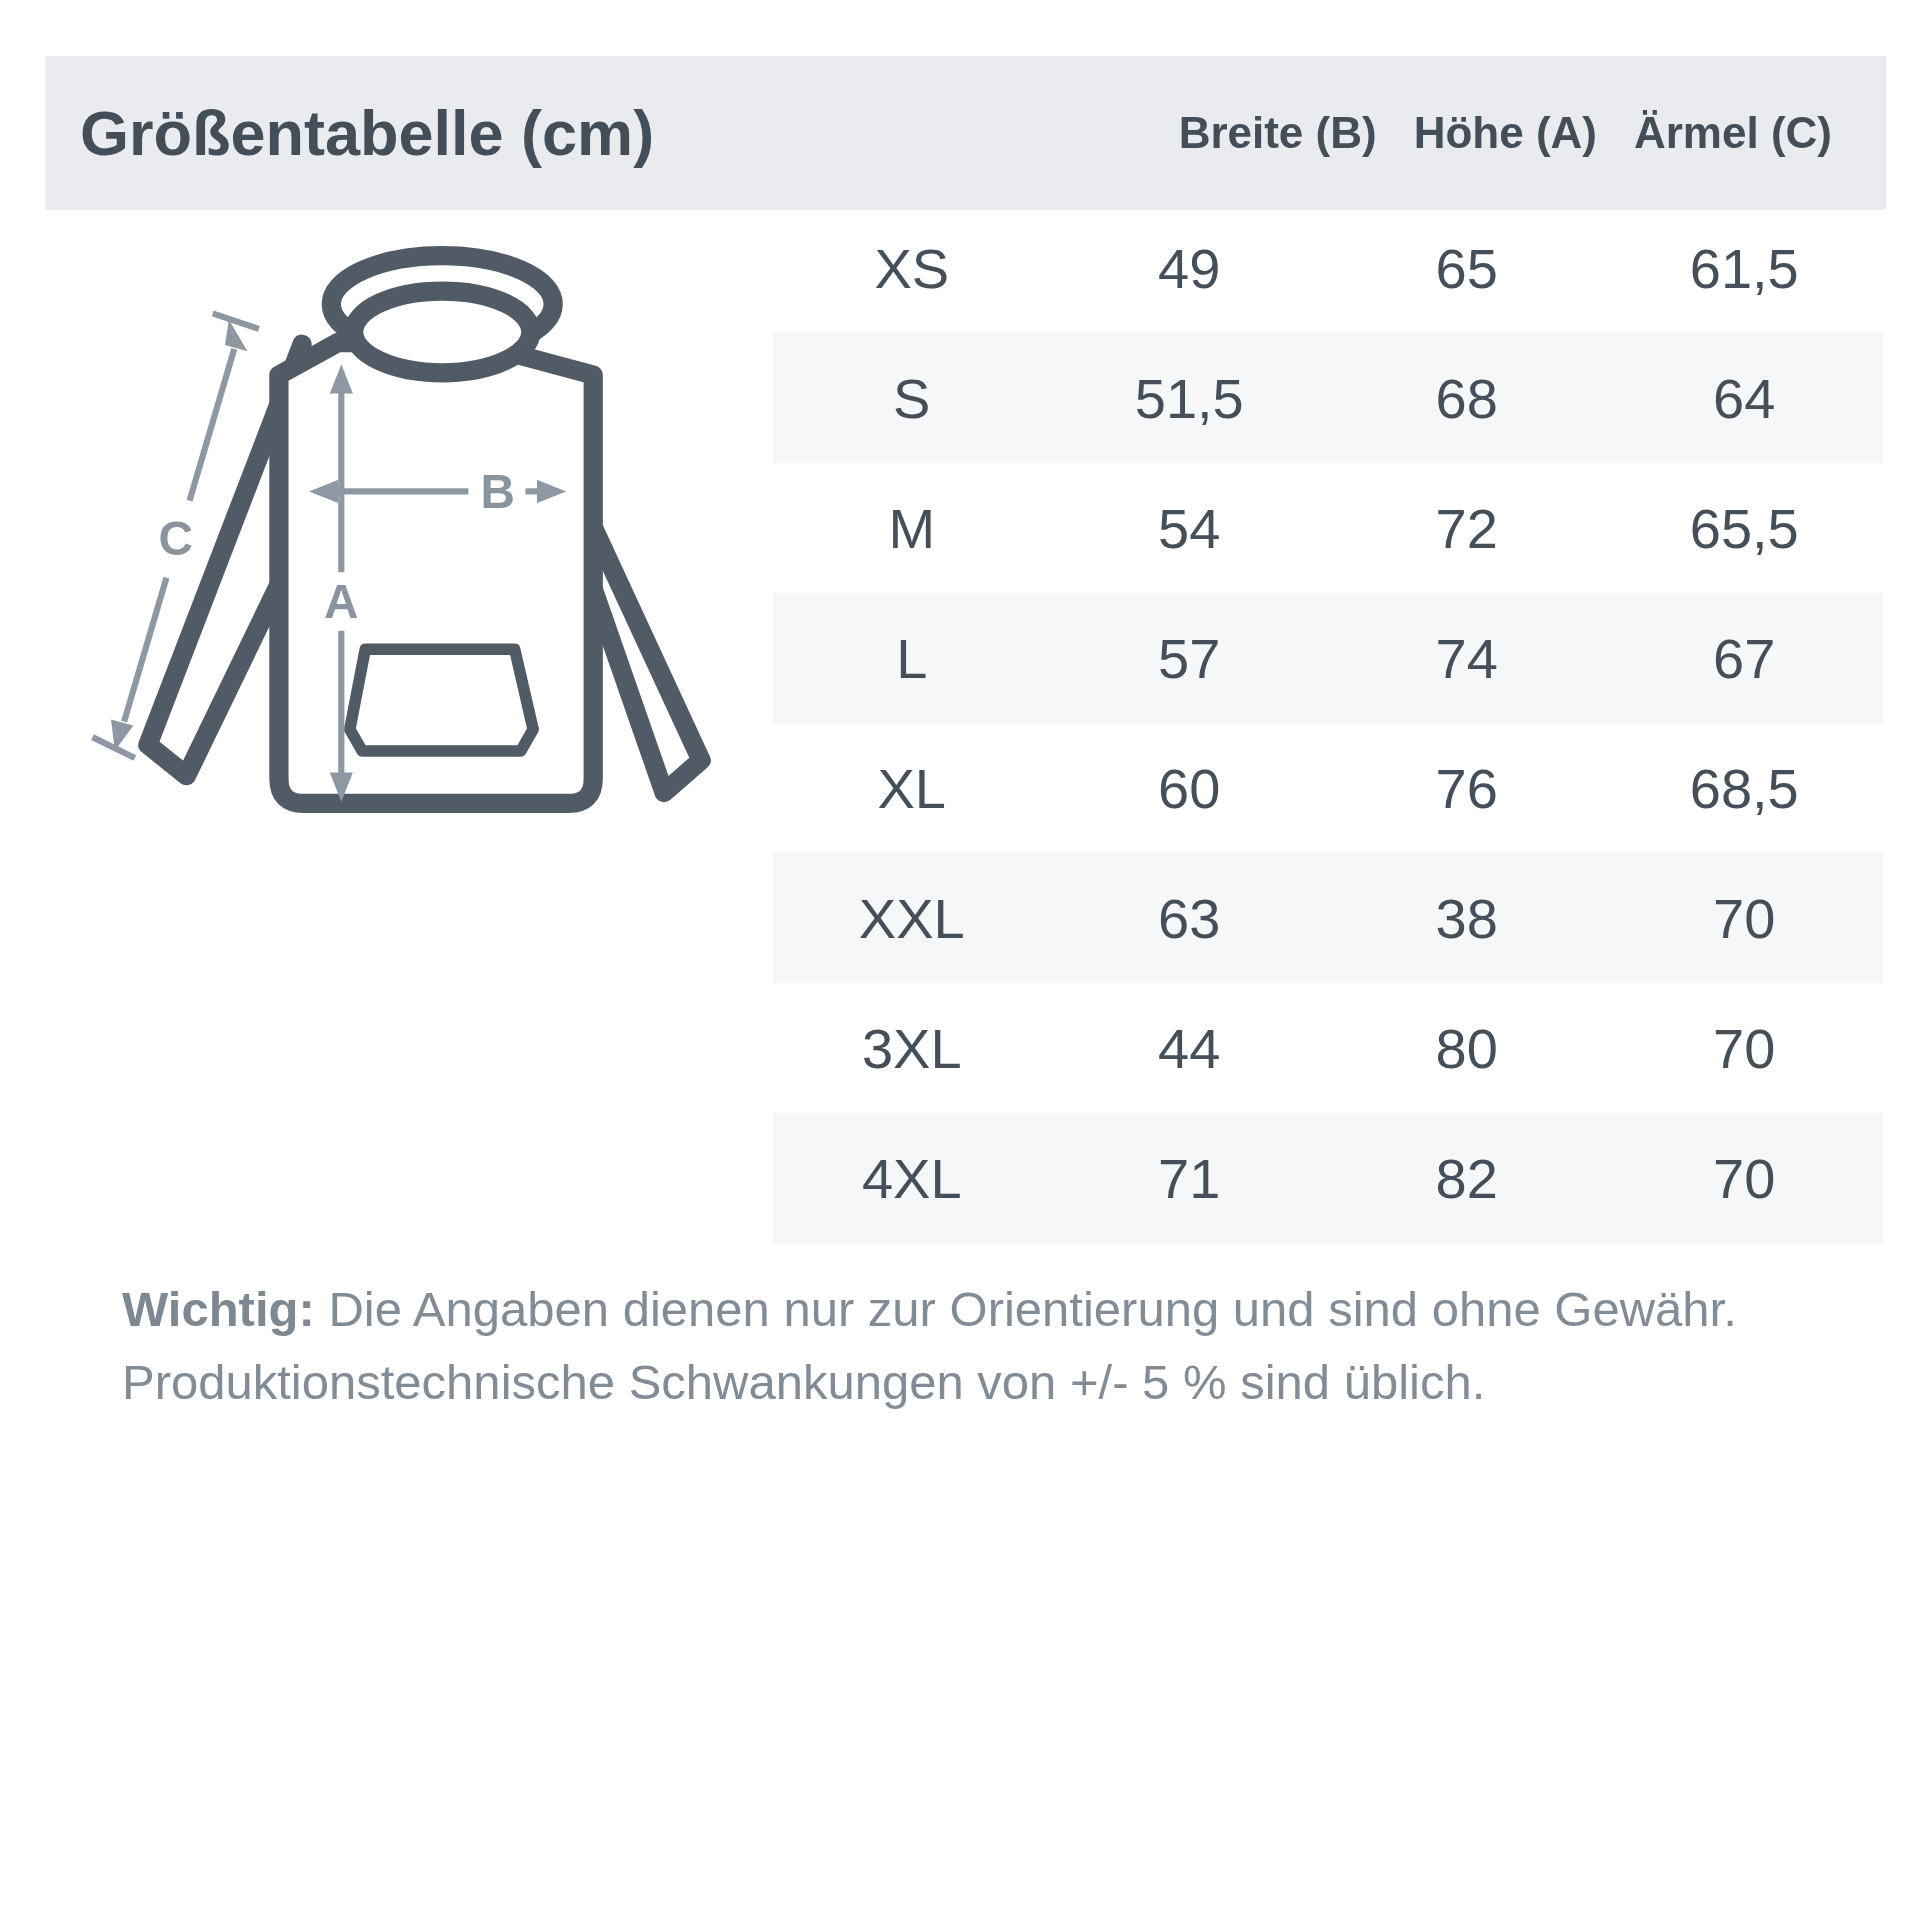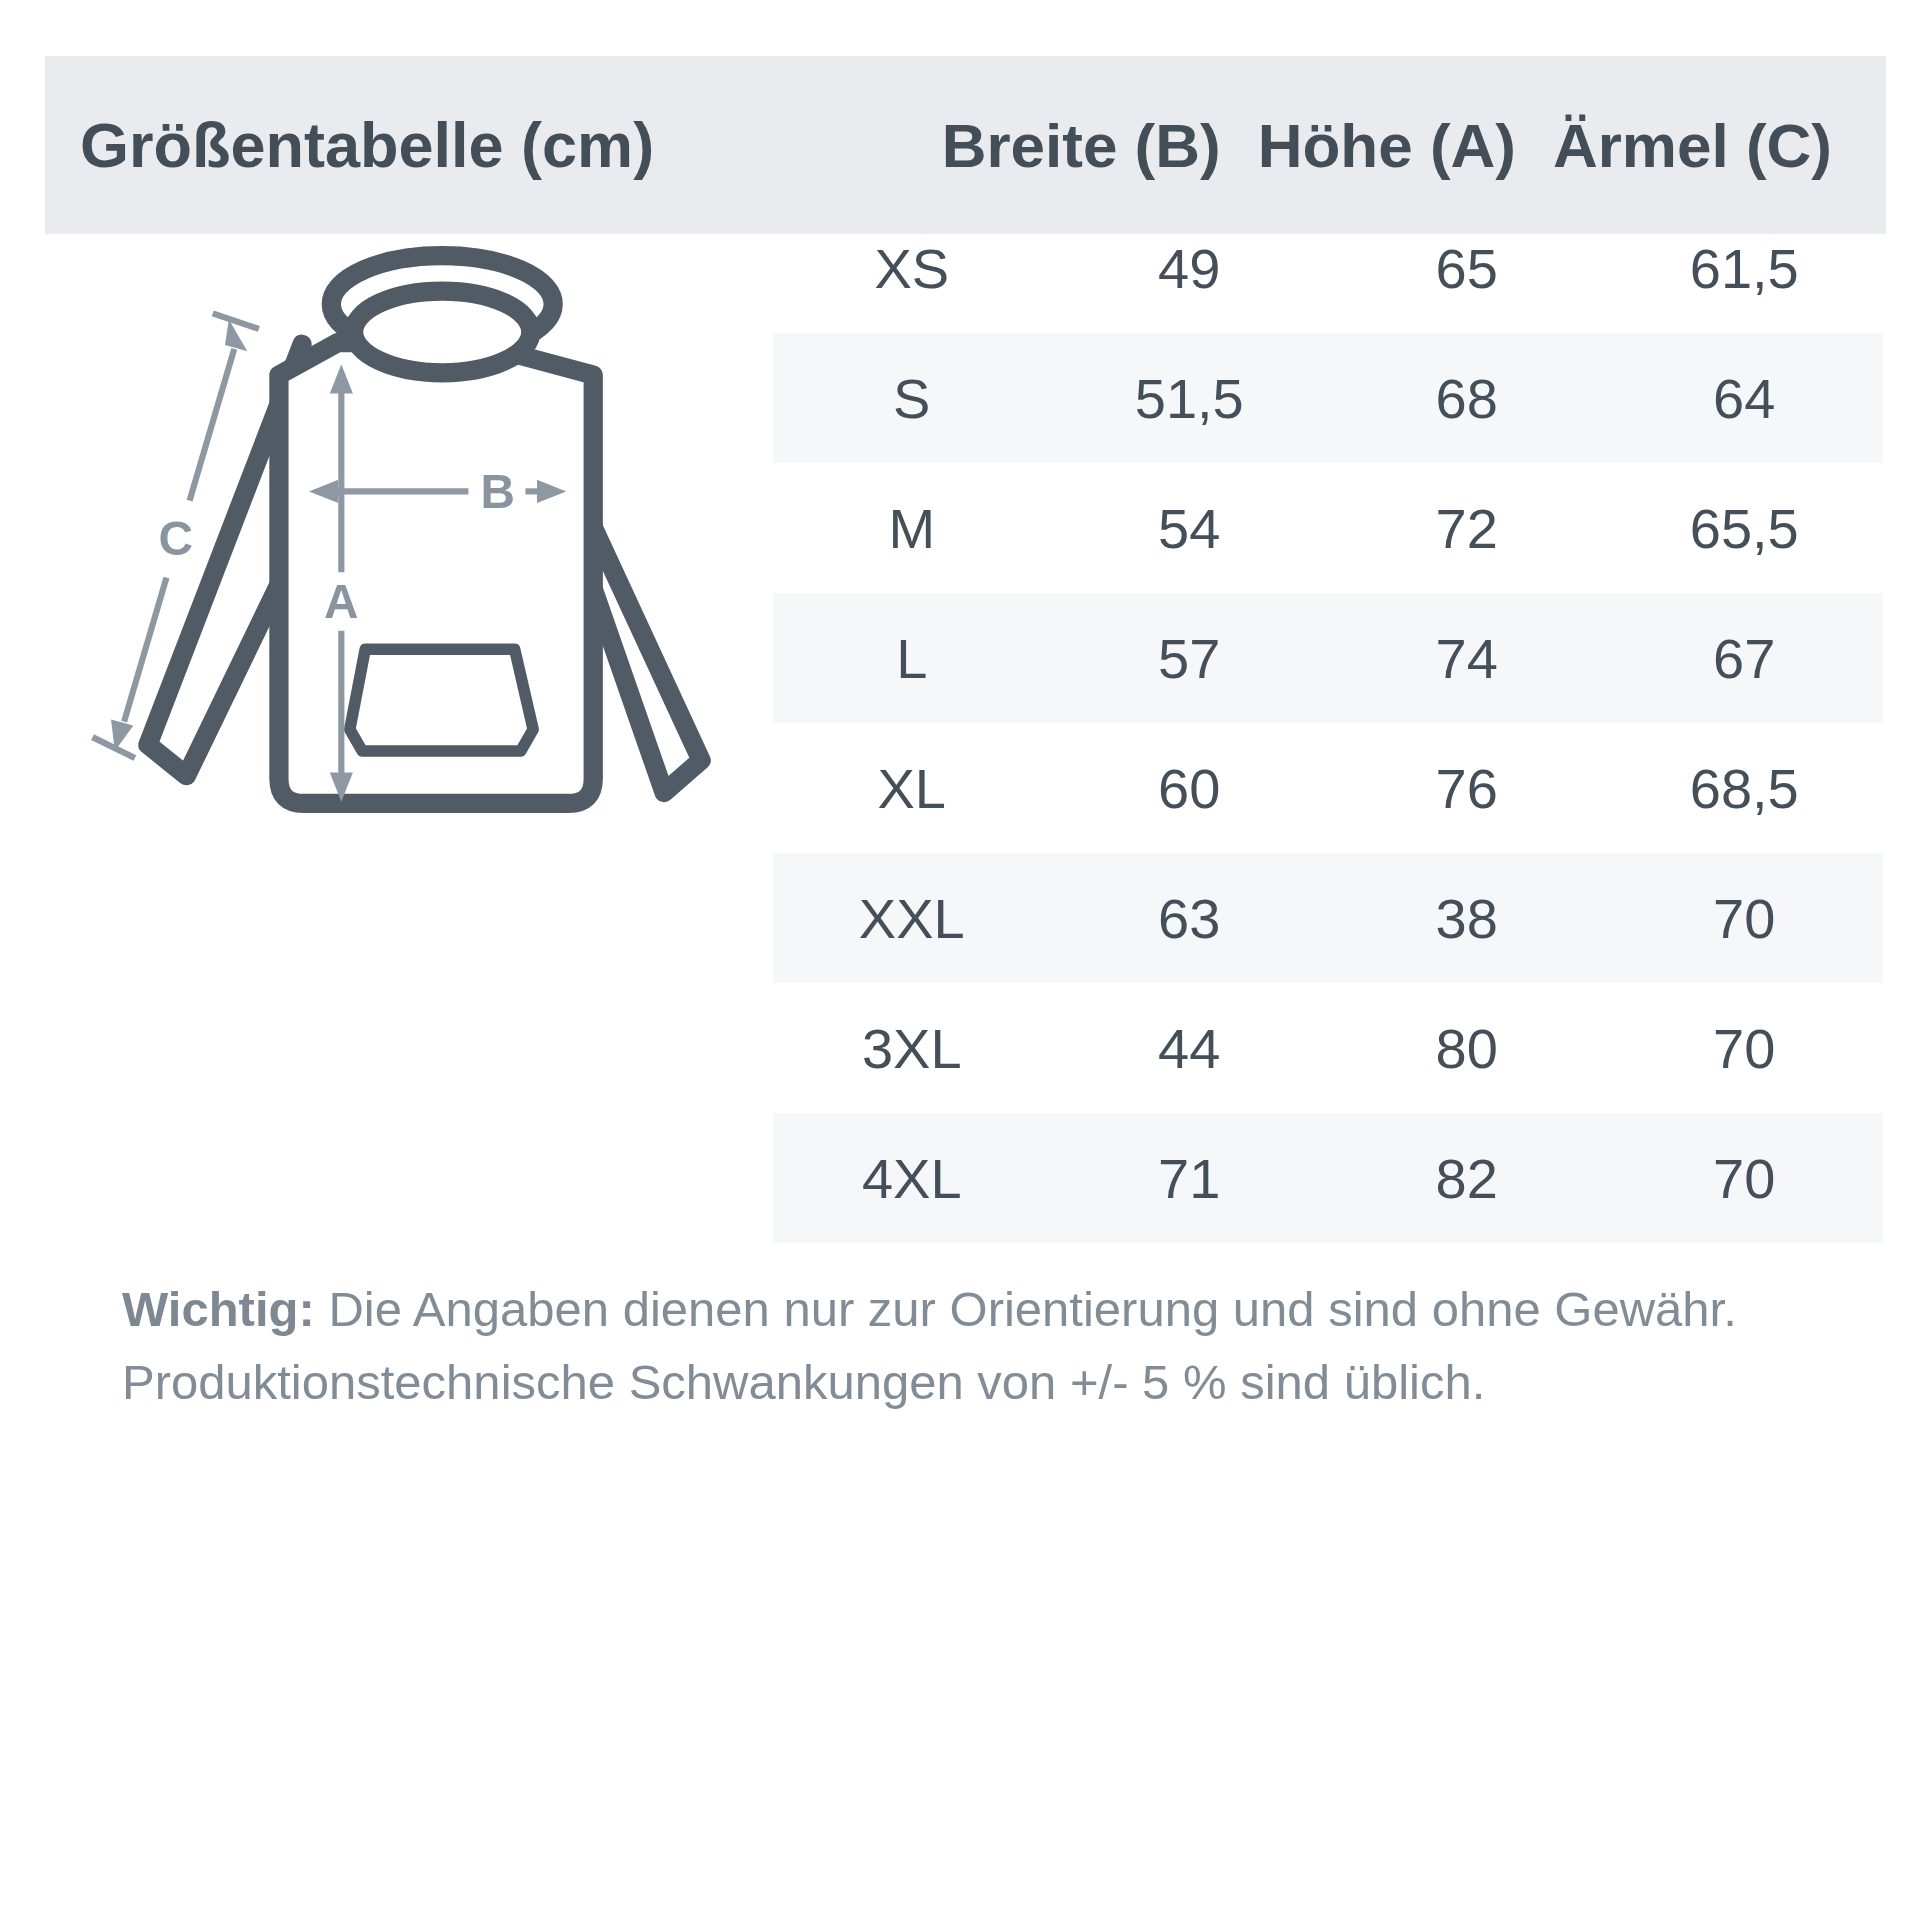--- a/index.html
+++ b/index.html
@@ -2,29 +2,29 @@
 <html style="font-size:12.3px"><head>
 <meta charset="utf-8">
 <style>
   html,body { margin:0; padding:0; background:#ffffff; }
   .page {
     position:relative; width:1926px; height:1926px; background:#ffffff;
     font-family:"Liberation Sans","DejaVu Sans",sans-serif; overflow:hidden;
   }
   
   .chart-header {
-    position:absolute; left:45px; top:56px; width:1841px; height:178px;
+    position:absolute; left:45px; top:56px; width:1841px; height:154px;
     background:#e9ebee; display:flex; align-items:center; justify-content:space-between;
   }
   .header-title {
     margin-left:35px; font-size:63px; font-weight:bold; color:#434e59;
     letter-spacing:0px; white-space:nowrap;
   }
   .header-cols {
-    display:flex; gap:37px; margin-right:54px; font-size:62px; font-weight:bold;
+    display:flex; gap:37px; margin-right:54px; font-size:44px; font-weight:bold;
     color:#434e59; white-space:nowrap;
   }
   
   .size-table { position:absolute; left:773px; top:203px; width:1110px; }
   .table-row { display:flex; height:130px; align-items:center; }
   .table-row:nth-child(even) { background:#f5f7f9; }
   .cell { flex:1; text-align:center; font-size:56px; color:#454f5a; }
   
   .hoodie-diagram { position:absolute; left:54px; top:227px; width:701px; height:632px; }
   

